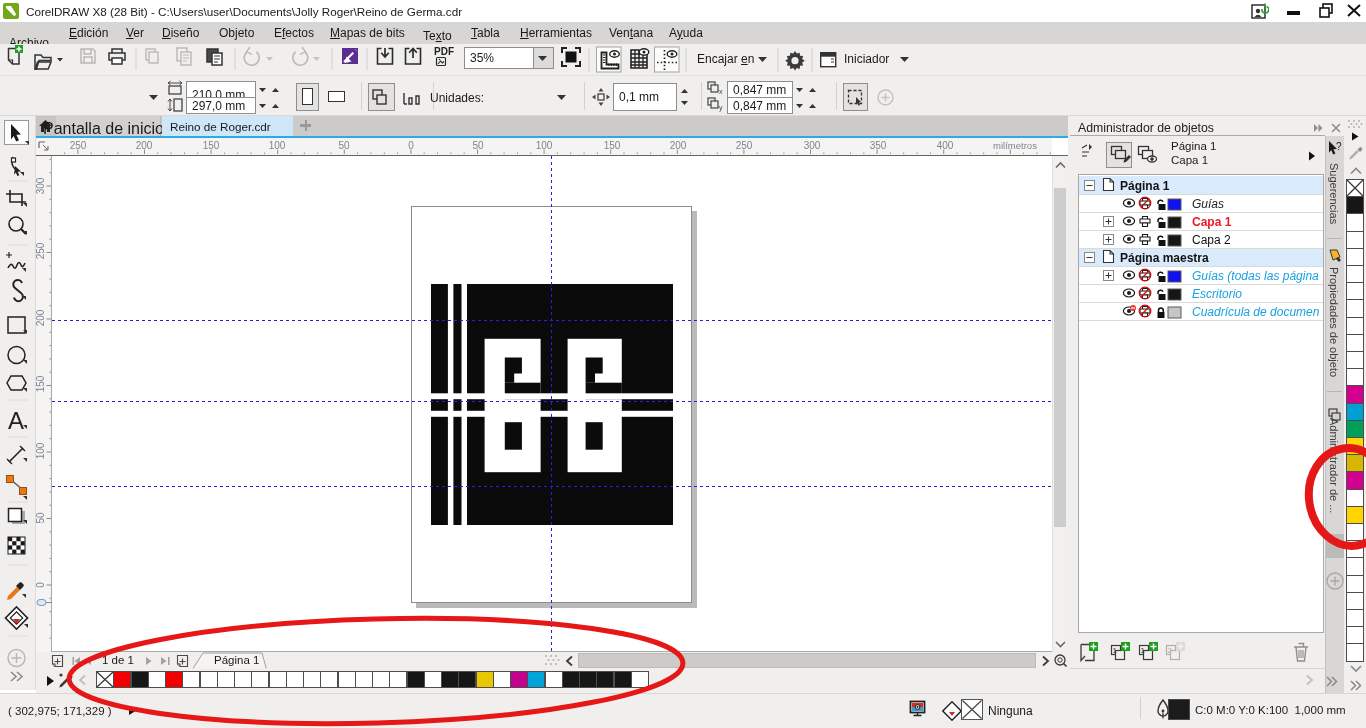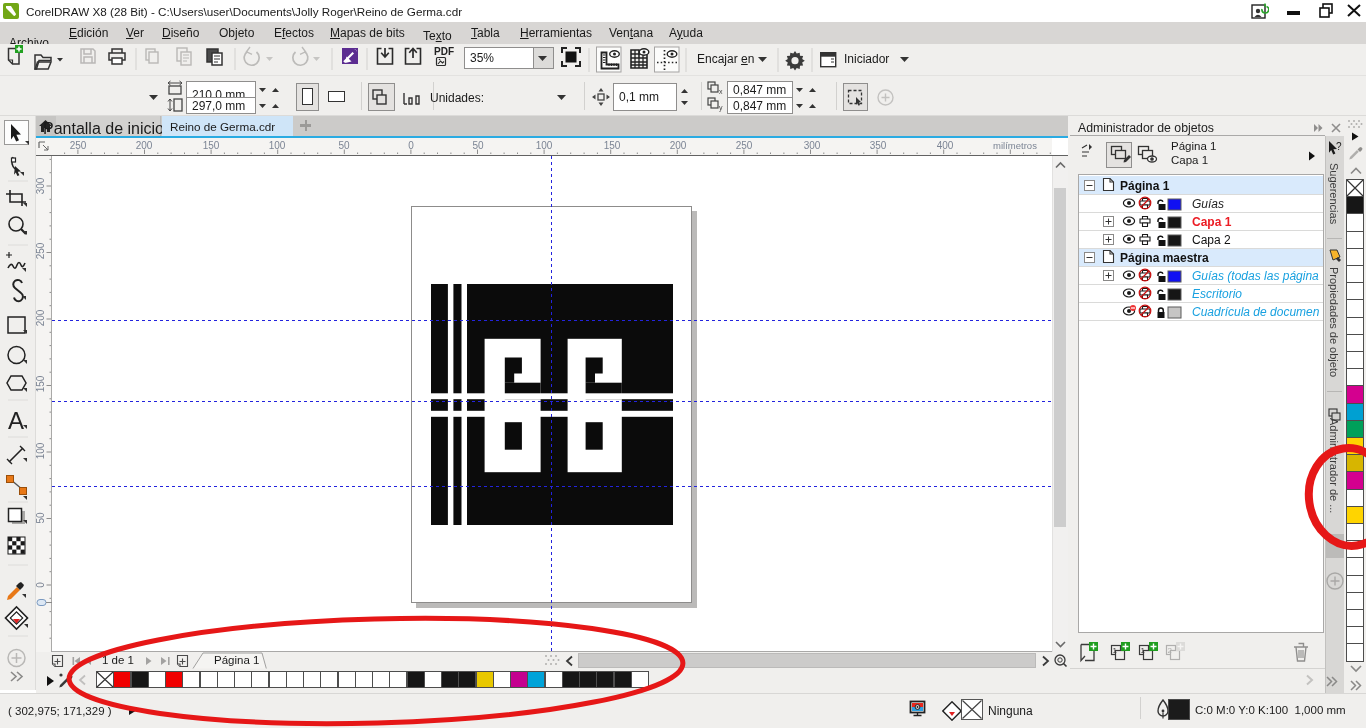--- a/index.html
+++ b/index.html
@@ -268,21 +268,21 @@
 </div>
 
 <div class="ab" style="left:36px;top:116px;width:1034px;height:20px;background:#cccbc9;"></div>
 <div class="ab" style="left:36px;top:116px;width:20px;height:20px;background:#c6c5c3;"></div>
 <svg class="ab" style="left:38px;top:119px;" width="15" height="14">
  <path d="M7.5 1 L14 7 L12 7 L12 13 L9 13 L9 9 L6 9 L6 13 L3 13 L3 7 L1 7 Z" fill="#222"></path>
 </svg>
 <div class="ab" style="left:56px;top:116px;width:105px;height:20px;background:#d2d1cf;border-right:1px solid #bcbbb9;"></div>
 <div class="txt" style="left:43px;top:119.5px;font-size:16px;">Pantalla de inicio</div>
 <div class="ab" style="left:162px;top:116px;width:131px;height:20px;background:#cfe5f8;"></div>
-<div class="txt" style="left:170px;top:119.5px;font-size:11.7px;">Reino de Germa.cdr</div>
+<div class="txt" style="left:170px;top:119.5px;font-size:11.7px;">Reino de Roger.cdr</div>
 <div class="ab" style="left:300px;top:124px;width:11px;height:2.5px;background:#9b9a98;"></div>
 <div class="ab" style="left:304.5px;top:119.5px;width:2.5px;height:11px;background:#9b9a98;"></div>
 <div class="ab" style="left:36px;top:136px;width:1034px;height:2px;background:#2aabe2;"></div>
 
 <div id="rulers">
 <div class="ab" style="left:36px;top:138px;width:16px;height:18px;background:#f5f4f2;"></div>
 <svg class="ab" style="left:38px;top:141px;" width="13" height="11">
  <path d="M1 1 v6 m0 -6 h6" stroke="#666" stroke-width="1.2" fill="none"></path>
  <path d="M10 9 l-5 -5 m5 5 v-4 m0 4 h-4" stroke="#666" stroke-width="1" fill="none"></path>
 </svg>

